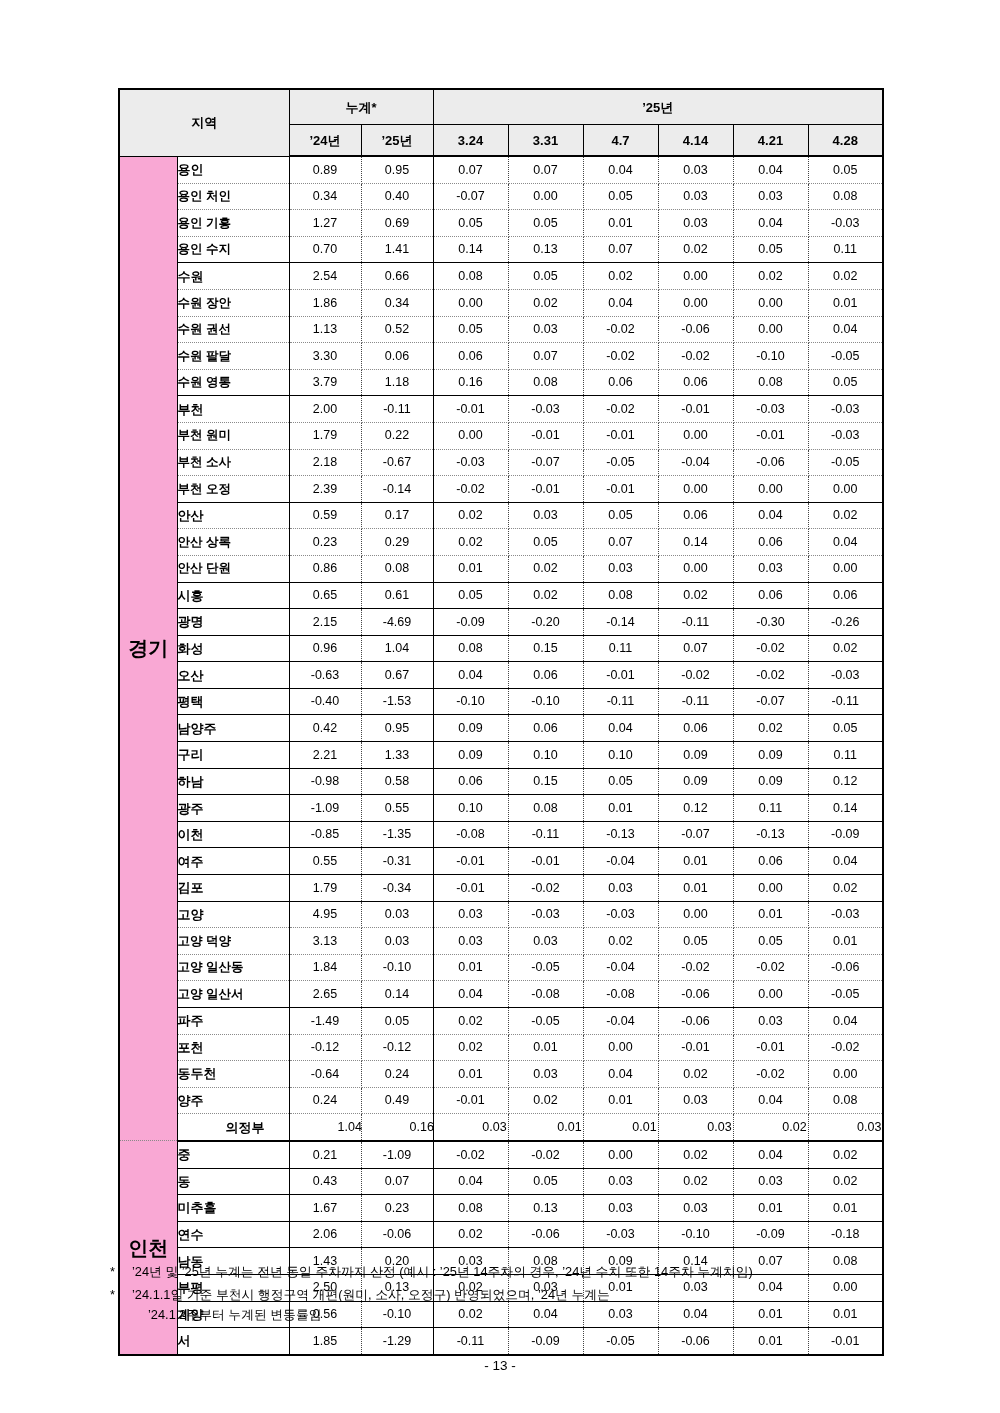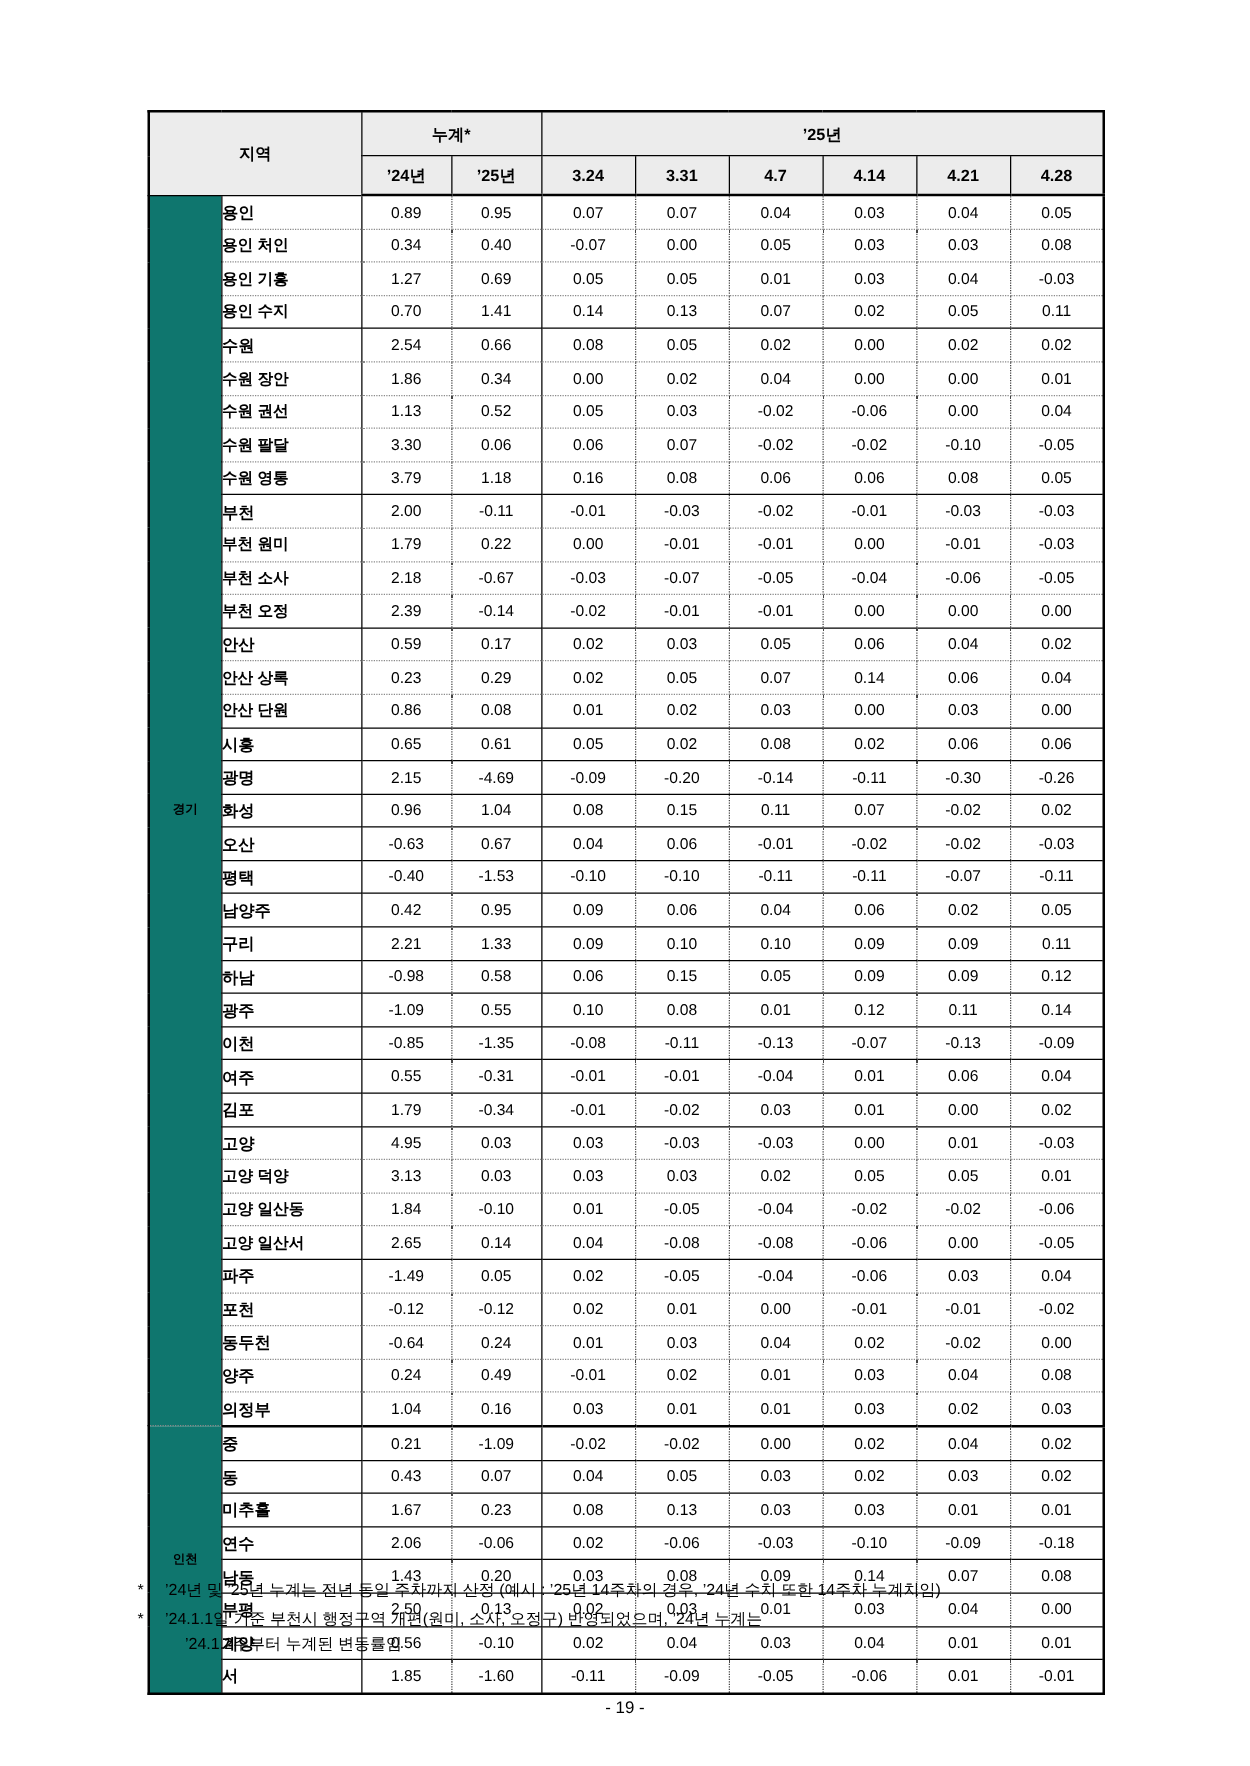--- a/index.html
+++ b/index.html
@@ -64,40 +64,40 @@
   tbody td {
     height: 25.6px;
     border-right: 1px dotted #444;
     border-bottom: 1px dotted #8a8a8a;
     font-size: 12.5px;
   }
   tbody td.last { border-right: none; }
   tbody td.rgroup {
     border-right: 1px solid #000;
     font-weight: bold;
-    font-size: 10px;
-    background: #0f766e;
+    font-size: 20px;
+    background: #f9a8d4;
   }
   tbody td.rname {
     border-right: 1px solid #000;
     font-weight: bold;
     font-size: 13px;
     text-align: left;
   }
   tbody td.rname.sub {
     font-size: 12.5px;
   }
   tbody td.cum {
     border-right: 1px dotted #444;
   }
   tbody td.cum2 {
     border-right: 1px solid #000;
   }
   tbody tr.solid-below td { border-bottom: 1px solid #000; }
-  tbody tr.group-end td { border-bottom: 2px solid #000; }
+  tbody tr.group-end td { border-bottom: 2px solid #000; padding-left: 48px; }
   tbody tr.last-row td { border-bottom: none; }
 
   .notes {
     position: absolute;
     left: 110px;
     top: 1262px;
     width: 790px;
     font-size: 12.8px;
     line-height: 1.62;
   }
@@ -643,32 +643,32 @@
             <td class="">0.02</td>
             <td class="">0.04</td>
             <td class="">0.03</td>
             <td class="">0.04</td>
             <td class="">0.01</td>
             <td class=" last">0.01</td>
           </tr>
           <tr class="last-row">
             <td class="rname">서</td>
             <td class="cum">1.85</td>
-            <td class="cum2">-1.60</td>
+            <td class="cum2">-1.29</td>
             <td class="">-0.11</td>
             <td class="">-0.09</td>
             <td class="">-0.05</td>
             <td class="">-0.06</td>
             <td class="">0.01</td>
             <td class=" last">-0.01</td>
           </tr>
         </tbody>
     </table>
   </div>
 
   <div class="notes" id="notes-block">
       <div class="note"><span class="star">*</span><span>’24년 및 ’25년 누계는 전년 동일 주차까지 산정 (예시 : ’25년 14주차의 경우, ’24년 수치 또한 14주차 누계치임)</span></div>
       <div class="note"><span class="star">*</span><span>’24.1.1일 기준 부천시 행정구역 개편(원미, 소사, 오정구) 반영되었으며, ’24년 누계는</span><span class="cont">’24.1.2주부터 누계된 변동률임</span></div>
     </div>
 
-  <div class="pagenum">- 19 -</div>
+  <div class="pagenum">- 13 -</div>
 
 </div>
 
 </body></html>

